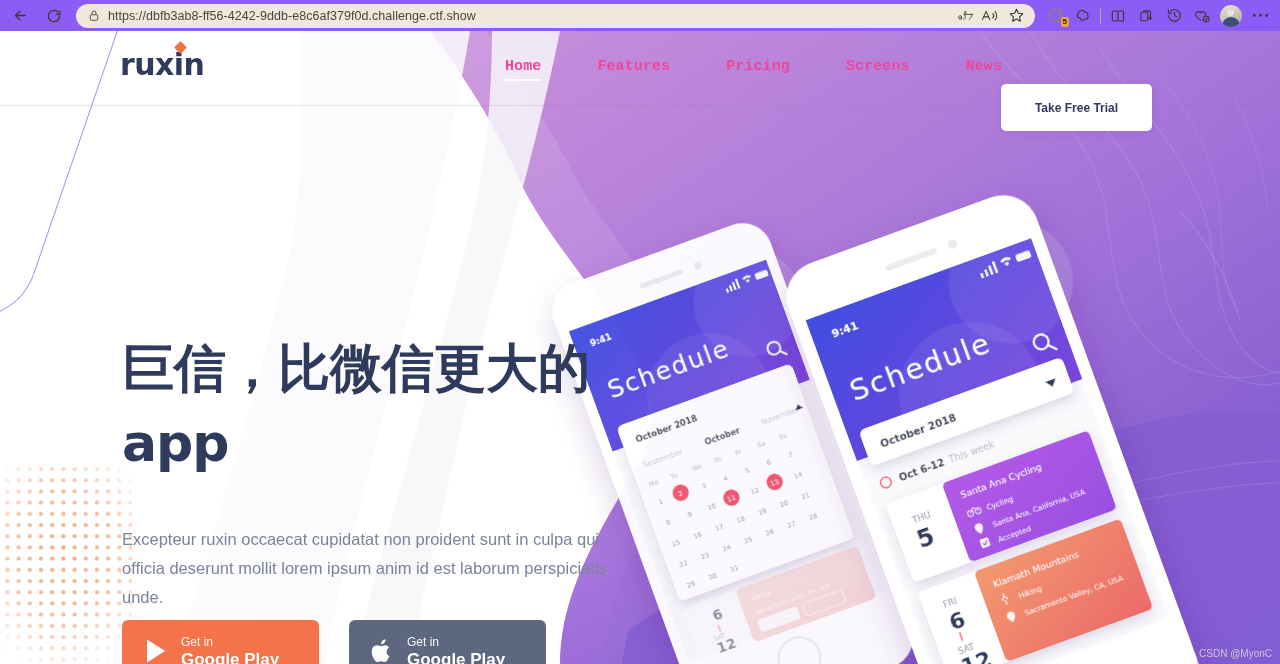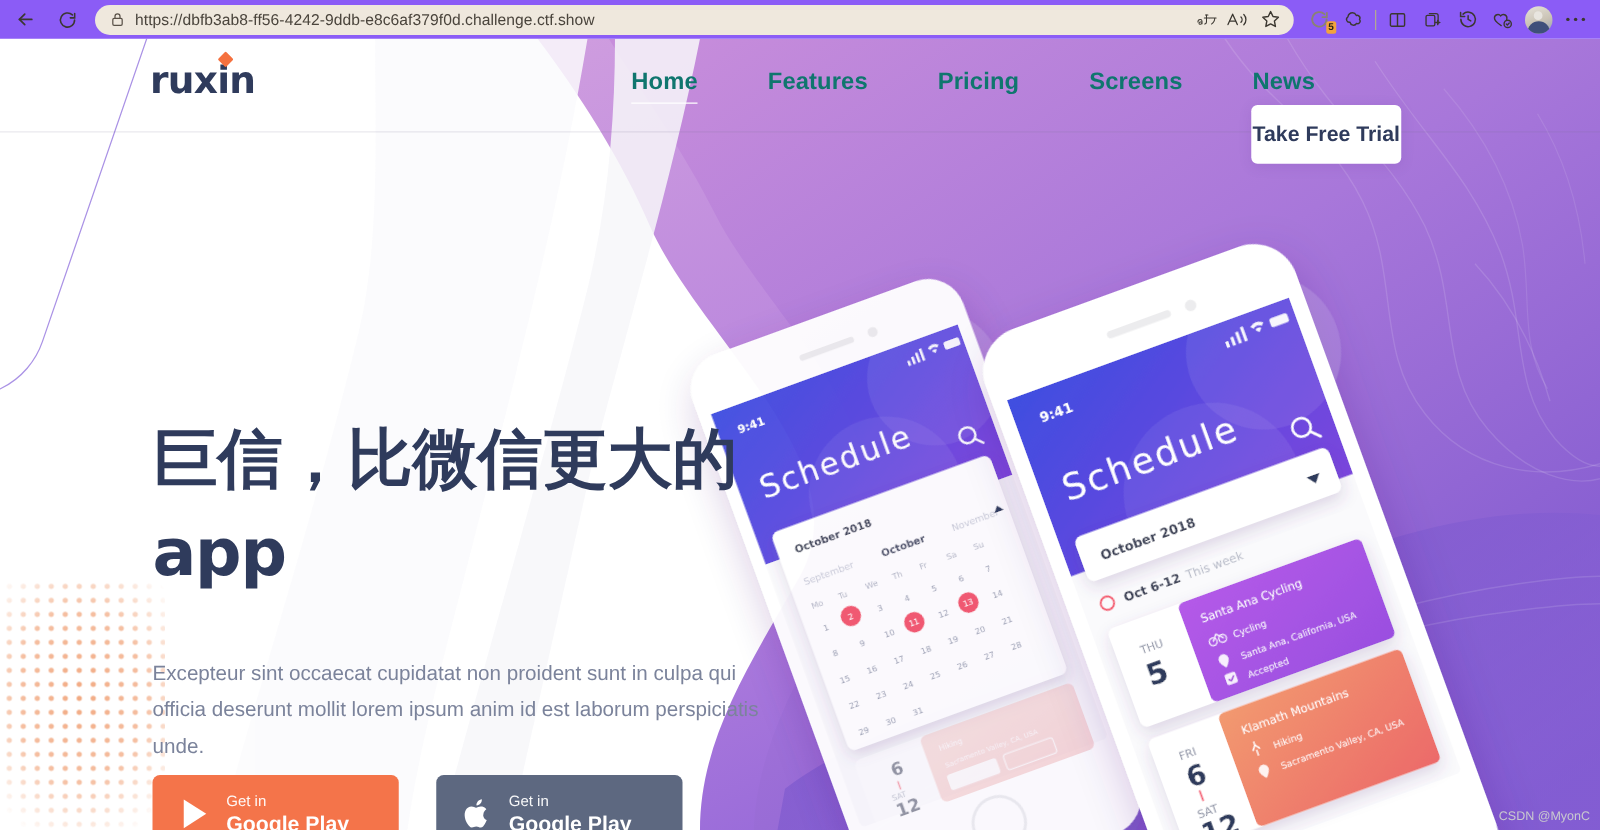--- a/index.html
+++ b/index.html
@@ -138,43 +138,44 @@
     transform: rotate(45deg);
     border-radius: 1px;
   }
 
   #nav {
     position: absolute; left: 505px; top: 0;
     height: 74px;
     display: flex; align-items: center; gap: 0;
   }
   .nav-item {
-    color: #0f766e;
-    font-size: 19px;
+    color: #ec4899;
+    font-size: 15px;
     font-weight: bold;
     margin-right: 56px;
     white-space: nowrap;
     position: relative;
     padding-bottom: 4px;
     letter-spacing: .1px;
+    font-family: Liberation Mono, monospace;
   }
   .nav-item:last-child { margin-right: 0; }
   .nav-item.active::after {
     content: "";
     position: absolute; left: 0; right: 0; bottom: -2px;
     height: 1.5px; background: #ffffff;
   }
   #cta-header {
     position: absolute; left: 1001px; top: 53px;
-    width: 120px; height: 47px;
+    width: 151px; height: 47px;
     background: #ffffff;
     border-radius: 5px;
     display: flex; align-items: center; justify-content: center;
     color: #2f3b5c;
-    font-size: 17px; font-weight: bold;
+    font-size: 12px; font-weight: bold;
     box-shadow: 0 2px 10px rgba(90,50,140,.12);
     z-index: 21;
   }
 
   
   #dotgrid {
     position: absolute;
     left: -18px; top: 435px;
     width: 150px; height: 200px;
     z-index: 3;
@@ -644,21 +645,21 @@
       <a class="nav-item">News</a>
     </nav>
   </div>
   <div id="cta-header">Take Free Trial</div>
 
   <div id="hero-copy">
     <h1 id="headline">
       <span>巨信，比微信更大的</span><br>
       <span class="en">app</span>
     </h1>
-    <p id="subcopy">Excepteur sint occaecat cupidatat non proident sunt in culpa qui officia deserunt mollit lorem ipsum anim id est laborum perspiciatis unde.</p>
+    <p id="subcopy">Excepteur ruxin occaecat cupidatat non proident sunt in culpa qui officia deserunt mollit lorem ipsum anim id est laborum perspiciatis unde.</p>
   </div>
 
   <div id="store-buttons">
     <div class="store-btn play">
       <span class="store-ico">
         <svg width="24" height="28" viewBox="0 0 24 28" fill="#ffffff">
             <path d="M3 2.5 L21 14 L3 25.5 Z"></path>
           </svg>
       </span>
       <span class="store-txt">

